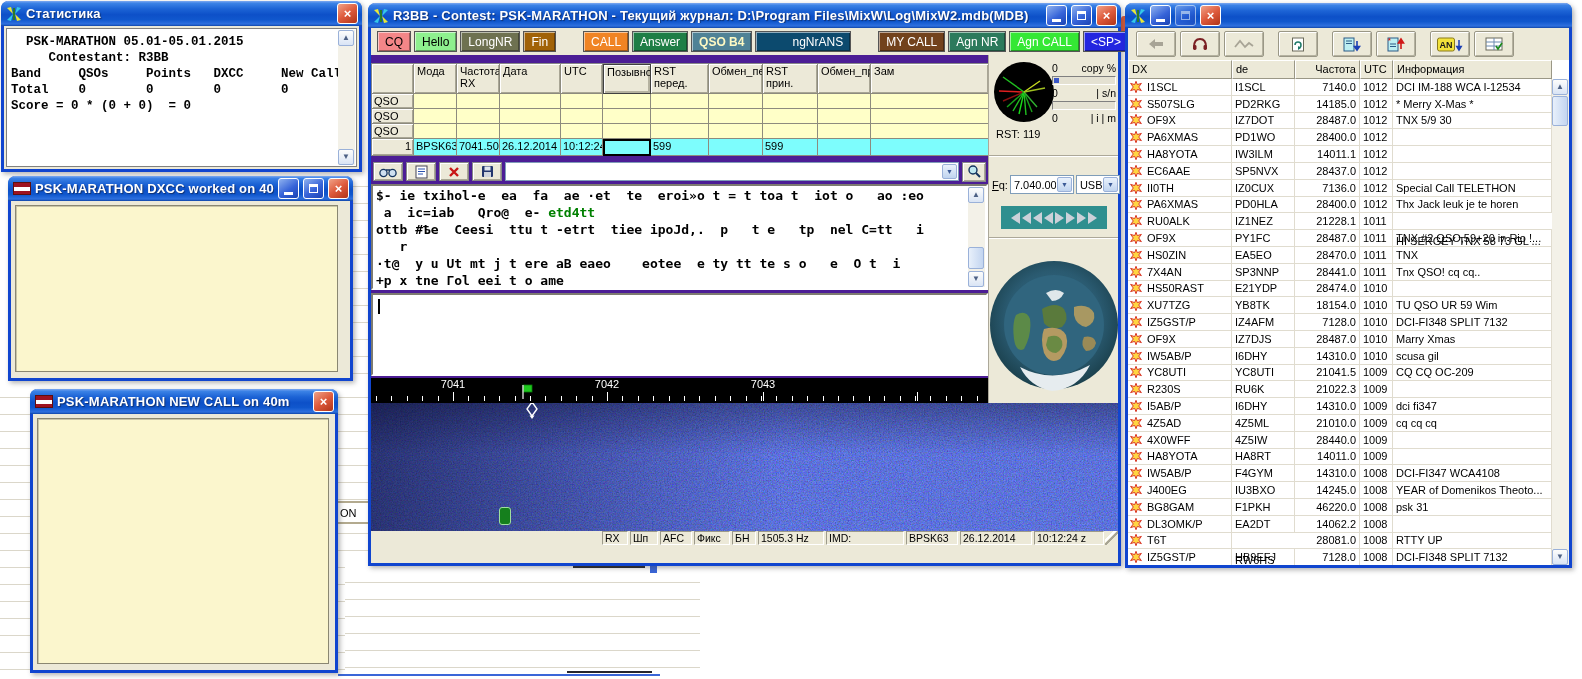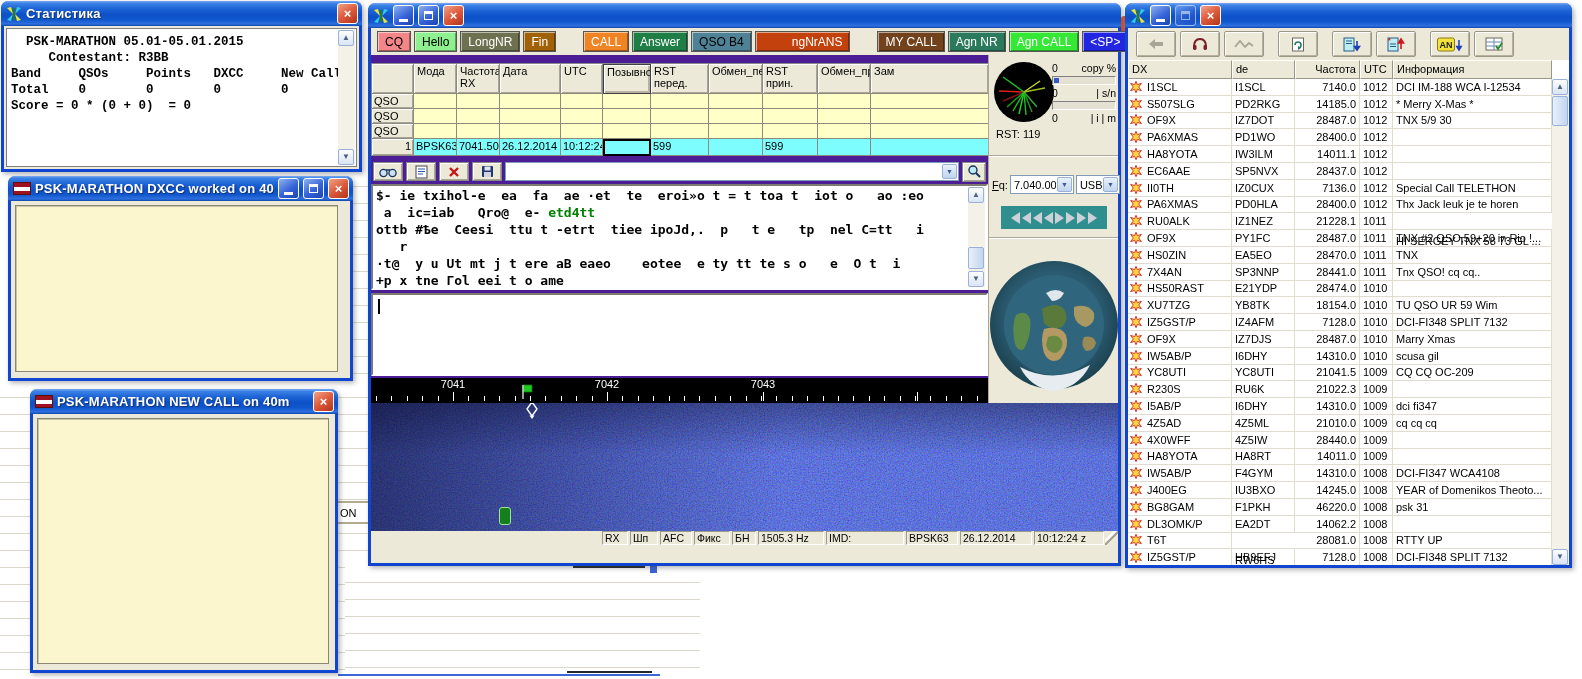--- a/index.html
+++ b/index.html
@@ -233,39 +233,40 @@
     <div class="titlebar">
       <span class="ticon">
         <svg width="16" height="16" viewBox="0 0 16 16">
             <path d="M7 8 L1 2 L5 1 Z" fill="#e8e83a"></path>
             <path d="M7 8 L1 14 L5 15 Z" fill="#35c8e8"></path>
             <path d="M9 8 L15 2 L11 1 Z" fill="#35c8e8"></path>
             <path d="M9 8 L15 14 L11 15 Z" fill="#e8e83a"></path>
             <rect x="7" y="2" width="2" height="12" fill="#2a7a2a"></rect>
           </svg>
       </span>
+      <span class="title-text">R3BB - Contest: PSK-MARATHON - Текущий журнал: D:\Program Files\MixW\Log\MixW2.mdb(MDB)</span>
       <span class="tb-btn b-min">
           <span class="minbar"></span>
         </span>
       <span class="tb-btn b-max">
           <span class="maxbox"></span>
         </span>
       <span class="tb-btn b-close">
           <span>×</span>
         </span>
     </div>
     <div class="macro-toolbar">
         <button class="macro-btn" style="background: rgb(243, 134, 136); color: rgb(0, 0, 0);">CQ</button>
         <button class="macro-btn" style="background: rgb(142, 240, 142); color: rgb(0, 0, 0);">Hello</button>
         <button class="macro-btn" style="background: rgb(110, 113, 80); color: rgb(255, 255, 255);">LongNR</button>
         <button class="macro-btn" style="background: #a16207; color: rgb(255, 255, 255);">Fin</button>
         <button class="macro-btn" style="background: rgb(240, 132, 36); color: rgb(255, 255, 255); margin-left: 24px;">CALL</button>
         <button class="macro-btn" style="background: rgb(30, 126, 70); color: rgb(255, 255, 255);">Answer</button>
-        <button class="macro-btn" style="background: rgb(79, 130, 150); color: #000000;">QSO B4</button>
-        <button class="macro-btn" style="background: #c2410c; color: rgb(255, 255, 255); padding-left: 36px;">ngNrANS</button>
+        <button class="macro-btn" style="background: rgb(79, 130, 150); color: #fef9c3; font-weight: bold;">QSO B4</button>
+        <button class="macro-btn" style="background: #0c4a6e; color: rgb(255, 255, 255); padding-left: 36px;">ngNrANS</button>
         <button class="macro-btn" style="background: rgb(114, 66, 28); color: rgb(255, 255, 255); margin-left: 24px;">MY CALL</button>
         <button class="macro-btn" style="background: rgb(44, 122, 92); color: rgb(255, 255, 255);">Agn NR</button>
         <button class="macro-btn" style="background: rgb(53, 232, 53); color: rgb(255, 255, 255);">Agn CALL</button>
         <button class="macro-btn" style="background: rgb(35, 38, 224); color: rgb(255, 255, 255);">&lt;SP&gt;</button>
       </div>
 
     <div class="main-body">
 
       <div class="log-table">
           <div class="lrow">

